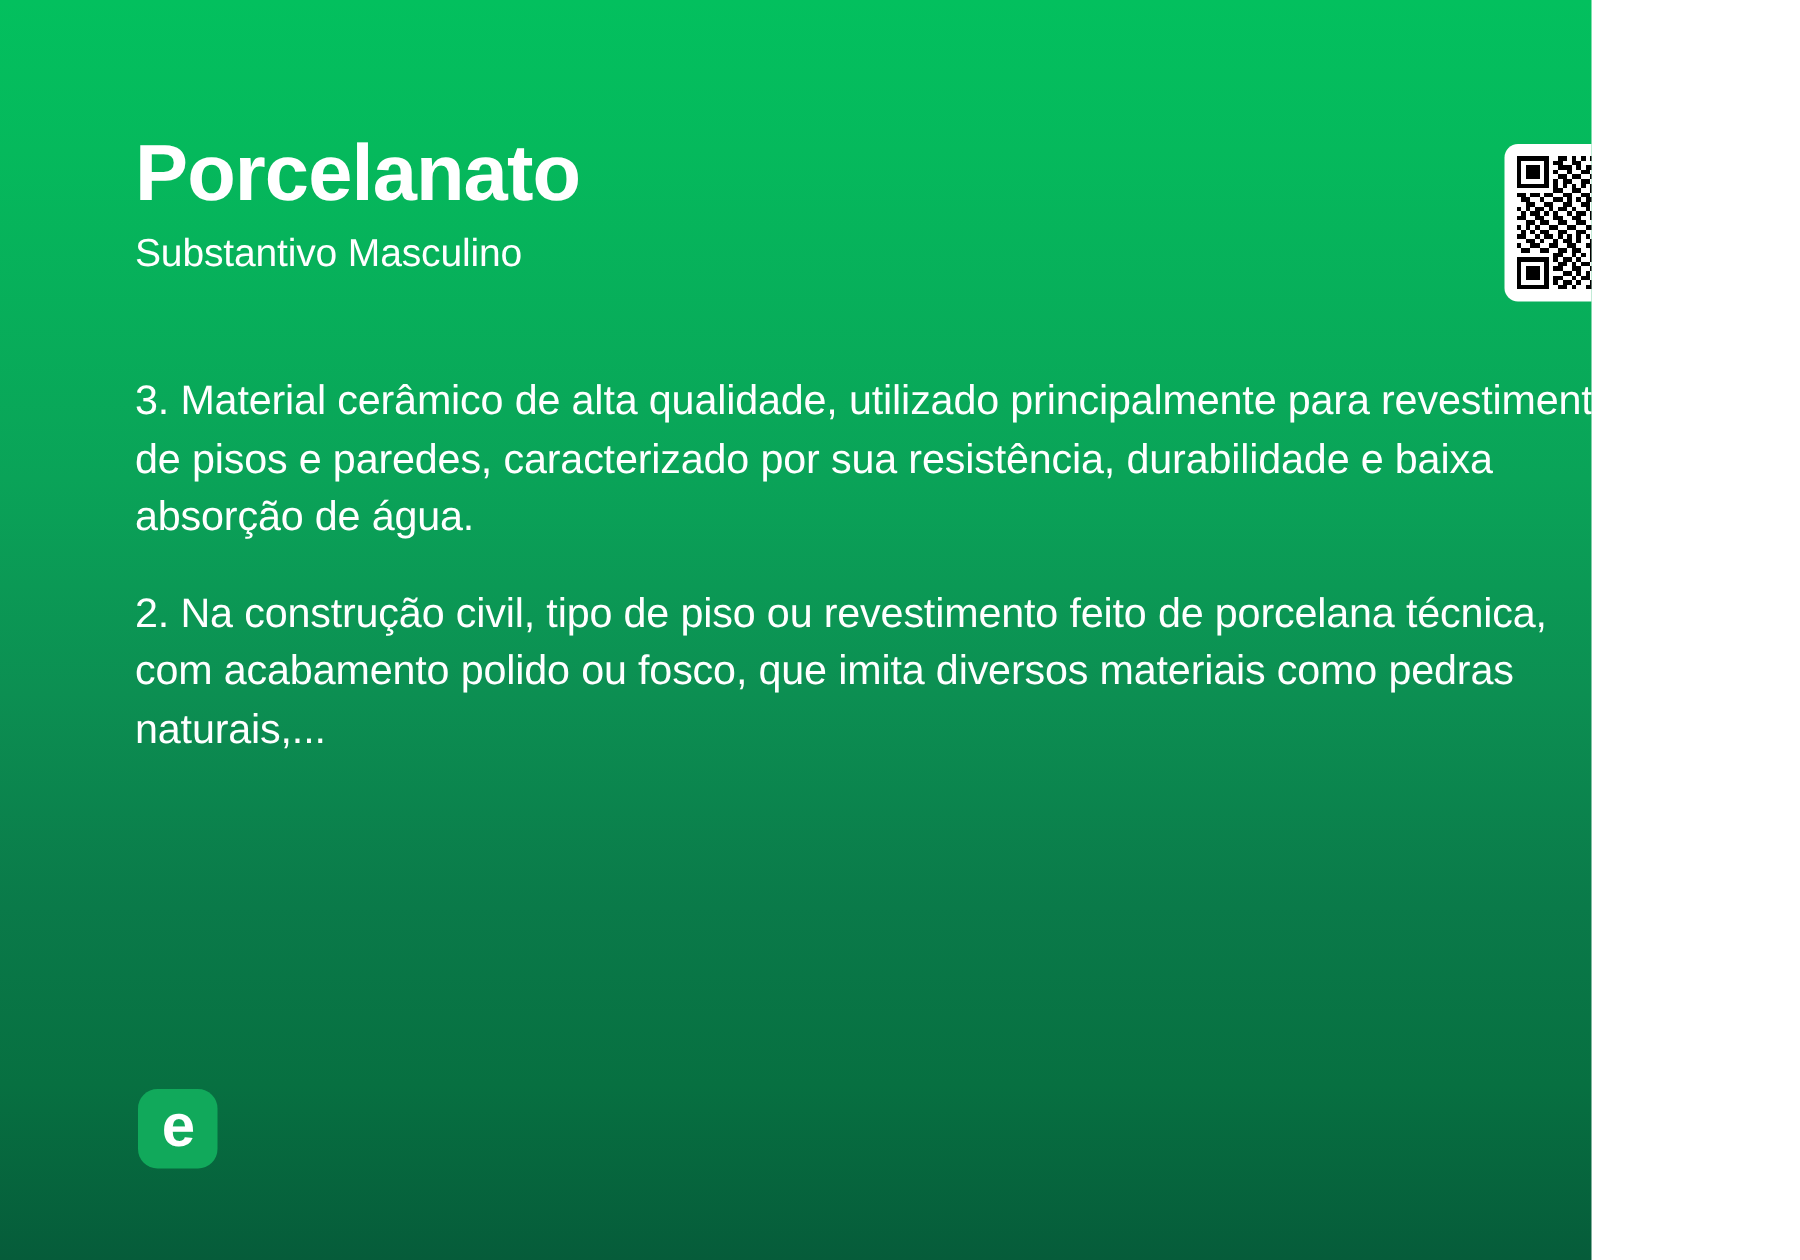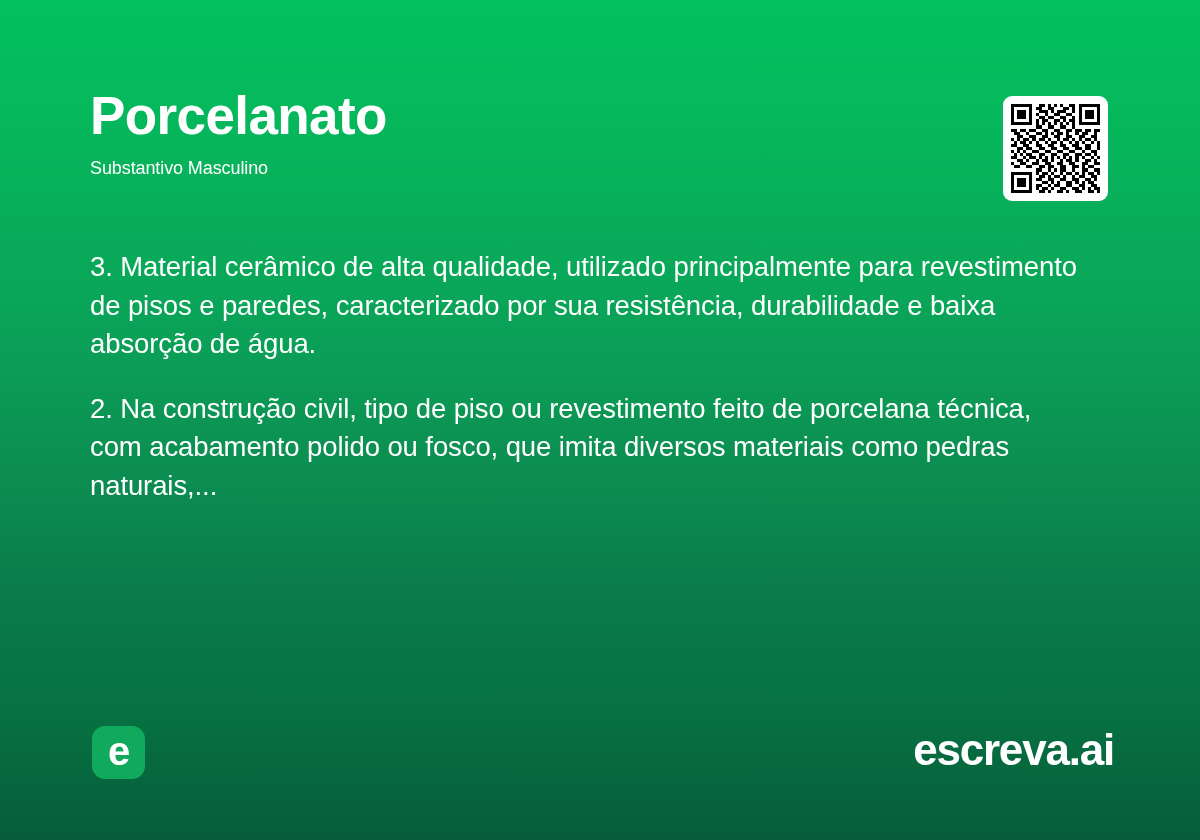--- a/index.html
+++ b/index.html
@@ -9,21 +9,21 @@
   }
   body {
     width: 1200px;
     height: 840px;
     overflow: hidden;
     font-family: "Liberation Sans", sans-serif;
     background: #ffffff;
   }
   .card {
     position: relative;
-    width: 1200px;
+    width: 1061px;
     height: 840px;
     box-sizing: border-box;
     background: linear-gradient(180deg,
         #03c05e 0%,
         #05b95c 12%,
         #0aa358 38%,
         #0c8f52 55%,
         #0a7a49 72%,
         #077041 86%,
         #065c3a 100%);
@@ -40,21 +40,21 @@
   .word-title {
     margin: 0;
     font-size: 53px;
     line-height: 60px;
     font-weight: bold;
     color: #ffffff;
     letter-spacing: -0.6px;
   }
   .word-subtitle {
     margin: 6px 0 0 0;
-    font-size: 18px;
+    font-size: 26px;
     line-height: 32px;
     font-weight: normal;
     color: #ffffff;
     letter-spacing: -0.1px;
   }
 
   
   .qr-panel {
     position: absolute;
     left: 1003px;
@@ -141,15 +141,14 @@
 
   <div class="definitions">
     <p class="definition">3. Material cerâmico de alta qualidade, utilizado principalmente para revestimento de pisos e paredes, caracterizado por sua resistência, durabilidade e baixa absorção de água.</p>
     <p class="definition">2. Na construção civil, tipo de piso ou revestimento feito de porcelana técnica, com acabamento polido ou fosco, que imita diversos materiais como pedras naturais,...</p>
   </div>
 
   <div class="logo-mark">
     <span>e</span>
   </div>
 
-  <div class="brand">escreva.ai</div>
 
 </div>
 
 </body></html>

